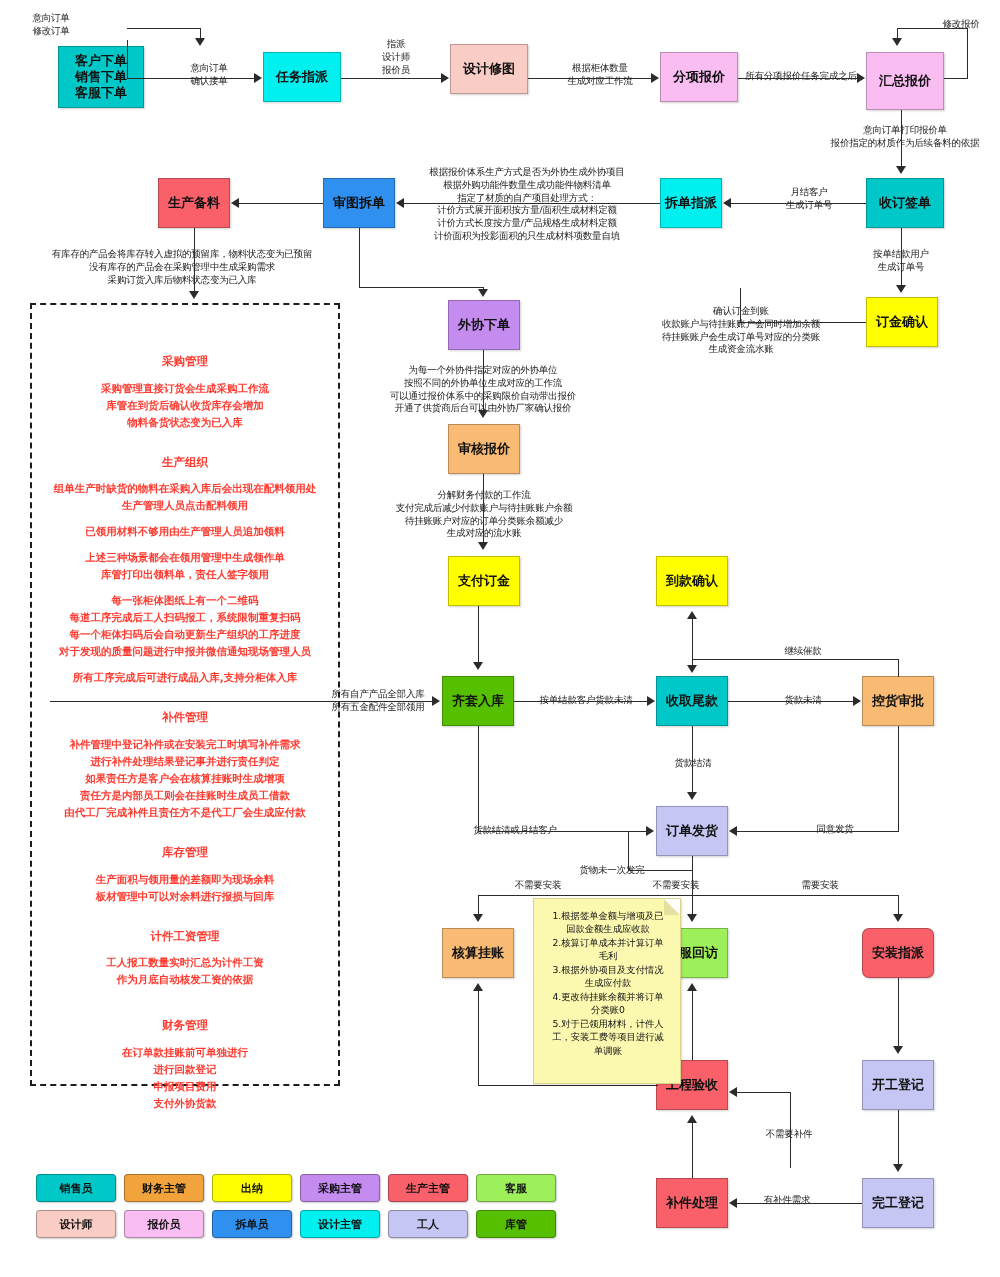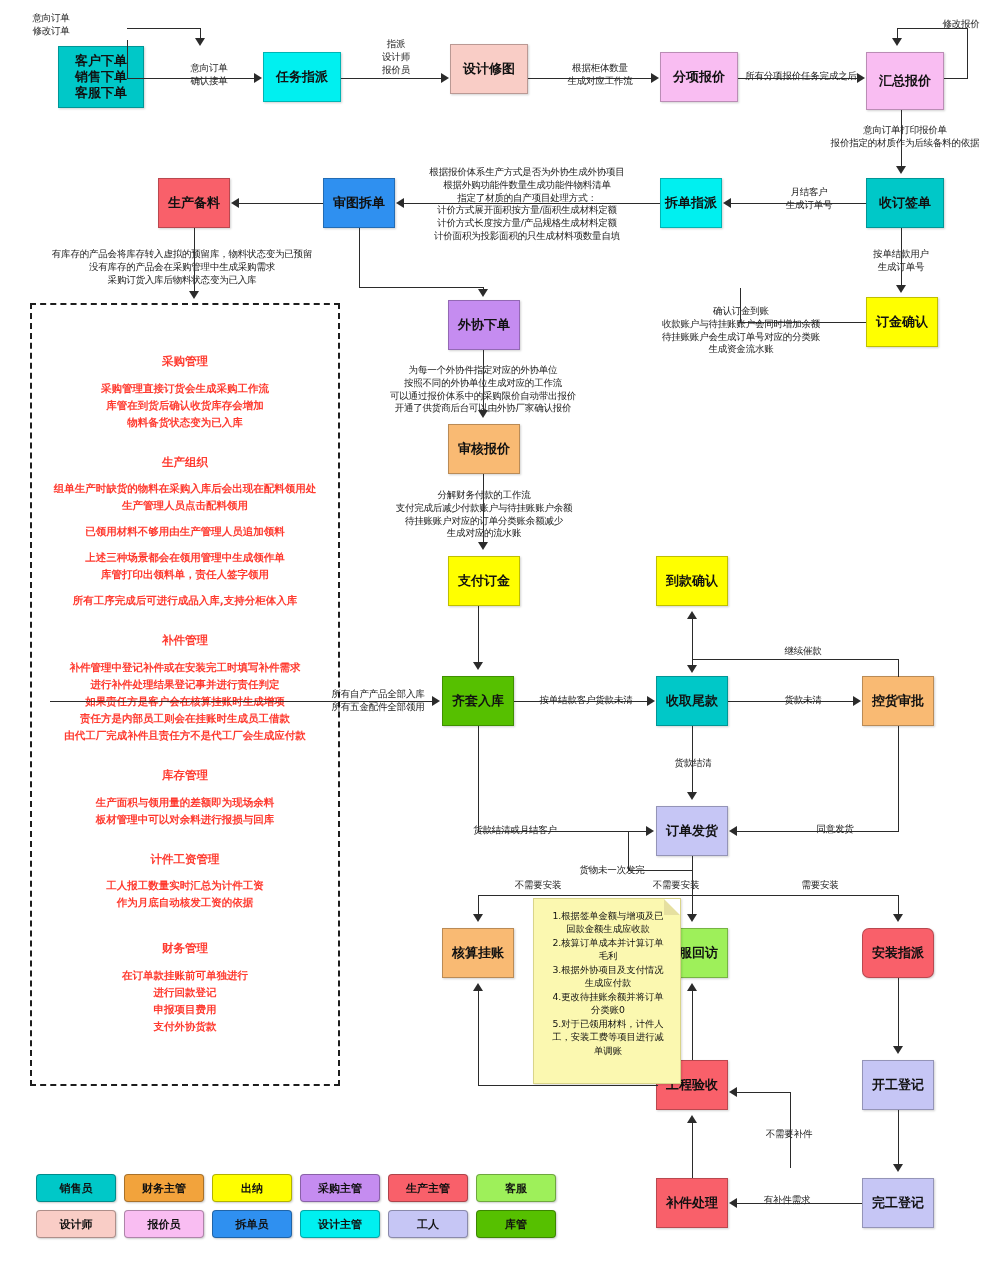--- a/index.html
+++ b/index.html
@@ -99,21 +99,24 @@
 
   <div class="node" style="left:656px;top:1178px;width:72px;height:50px;background:#f9606a;">补件处理</div>
 
   <div class="node" style="left:862px;top:1178px;width:72px;height:50px;background:#c6c6f5;">完工登记</div>
 
   <div id="notebox"></div>
   <div class="redtxt" id="notes"><div class="redhead">采购管理</div><div class="redbody" style="white-space: pre-line; margin-bottom: 9px;">采购管理直接订货会生成采购工作流
 库管在到货后确认收货库存会增加
 物料备货状态变为已入库</div><div class="redhead">生产组织</div><div class="redbody" style="white-space: pre-line; margin-bottom: 9px;">组单生产时缺货的物料在采购入库后会出现在配料领用处
 生产管理人员点击配料领用</div><div class="redbody" style="white-space: pre-line; margin-bottom: 9px;">已领用材料不够用由生产管理人员追加领料</div><div class="redbody" style="white-space: pre-line; margin-bottom: 9px;">上述三种场景都会在领用管理中生成领作单
-库管打印出领料单，责任人签字领用</div><div class="redbody" style="white-space: pre-line; margin-bottom: 9px;">所有工序完成后可进行成品入库,支持分柜体入库</div><div class="redhead">补件管理</div><div class="redbody" style="white-space: pre-line; margin-bottom: 9px;">补件管理中登记补件或在安装完工时填写补件需求
+库管打印出领料单，责任人签字领用</div><div class="redbody" style="white-space: pre-line; margin-bottom: 9px;">每一张柜体图纸上有一个二维码
+每道工序完成后工人扫码报工，系统限制重复扫码
+每一个柜体扫码后会自动更新生产组织的工序进度
+对于发现的质量问题进行申报并微信通知现场管理人员</div><div class="redbody" style="white-space: pre-line; margin-bottom: 9px;">所有工序完成后可进行成品入库,支持分柜体入库</div><div class="redhead">补件管理</div><div class="redbody" style="white-space: pre-line; margin-bottom: 9px;">补件管理中登记补件或在安装完工时填写补件需求
 进行补件处理结果登记事并进行责任判定
 如果责任方是客户会在核算挂账时生成增项
 责任方是内部员工则会在挂账时生成员工借款
 由代工厂完成补件且责任方不是代工厂会生成应付款</div><div class="redhead">库存管理</div><div class="redbody" style="white-space: pre-line; margin-bottom: 9px;">生产面积与领用量的差额即为现场余料
 板材管理中可以对余料进行报损与回库</div><div class="redhead">计件工资管理</div><div class="redbody" style="white-space: pre-line; margin-bottom: 15px;">工人报工数量实时汇总为计件工资
 作为月底自动核发工资的依据</div><div class="redhead">财务管理</div><div class="redbody" style="white-space: pre-line; margin-bottom: 9px;">在订单款挂账前可单独进行
 进行回款登记
 申报项目费用
 支付外协货款</div></div>
 

